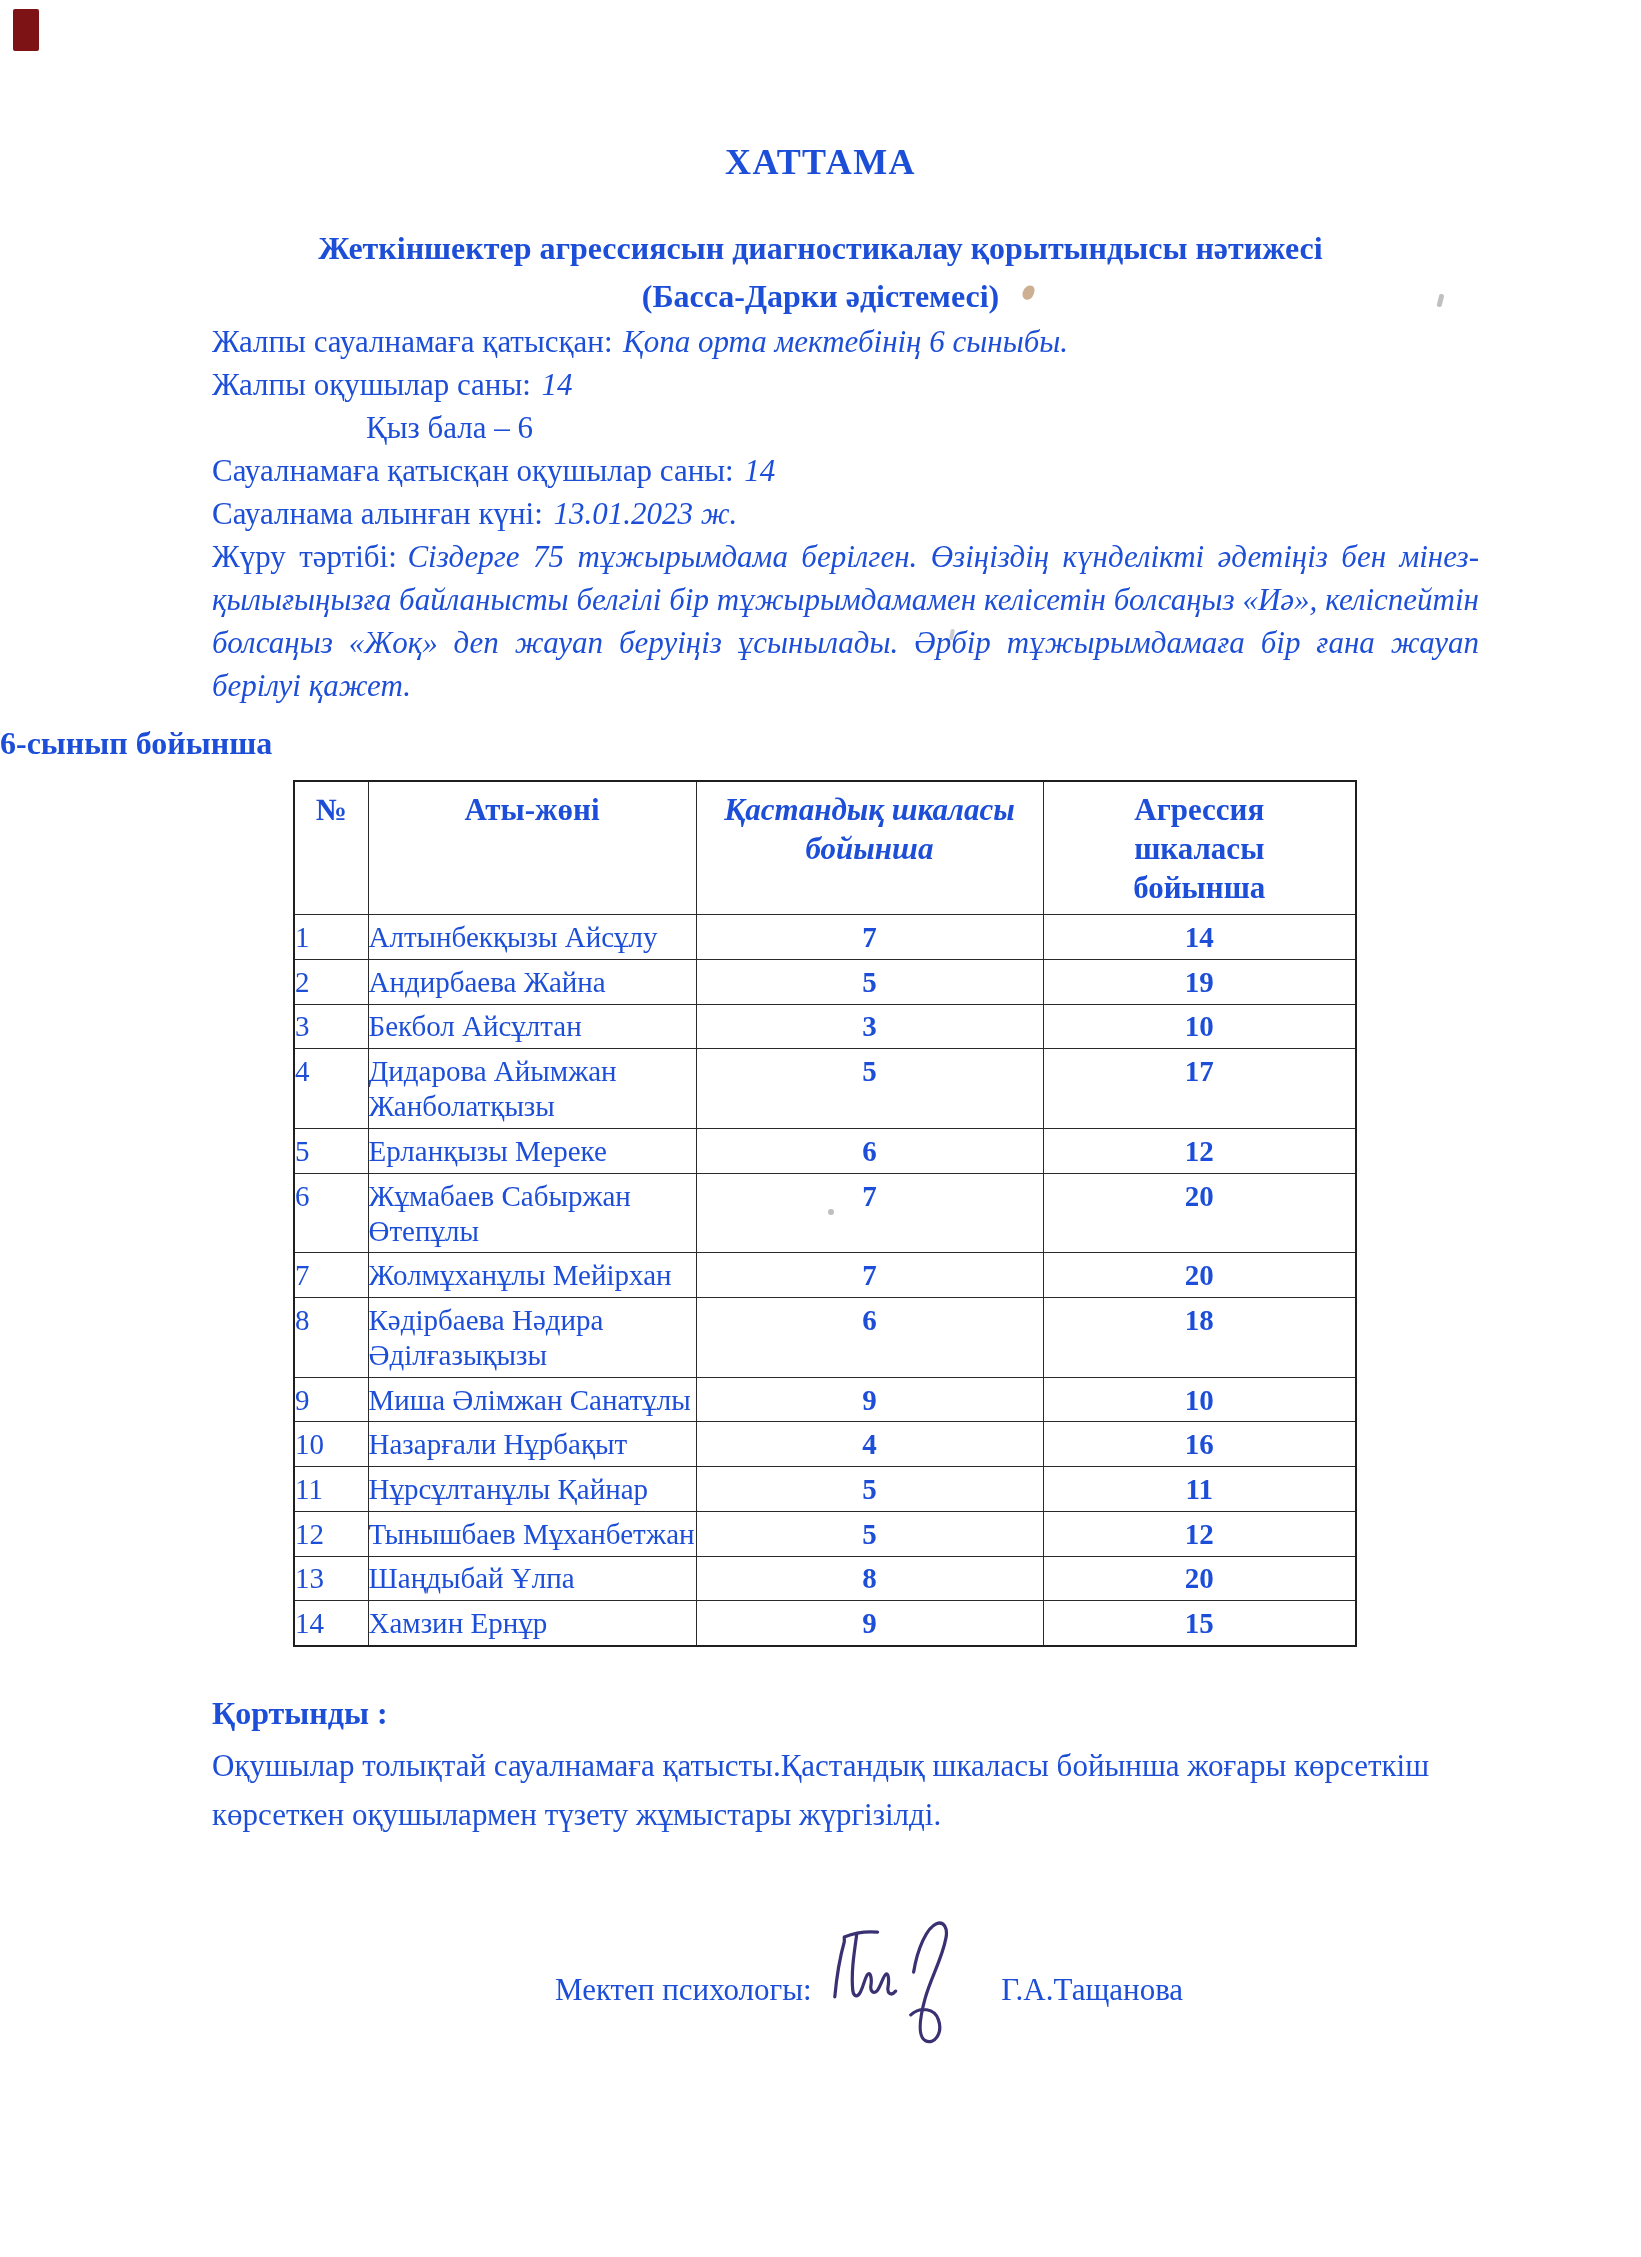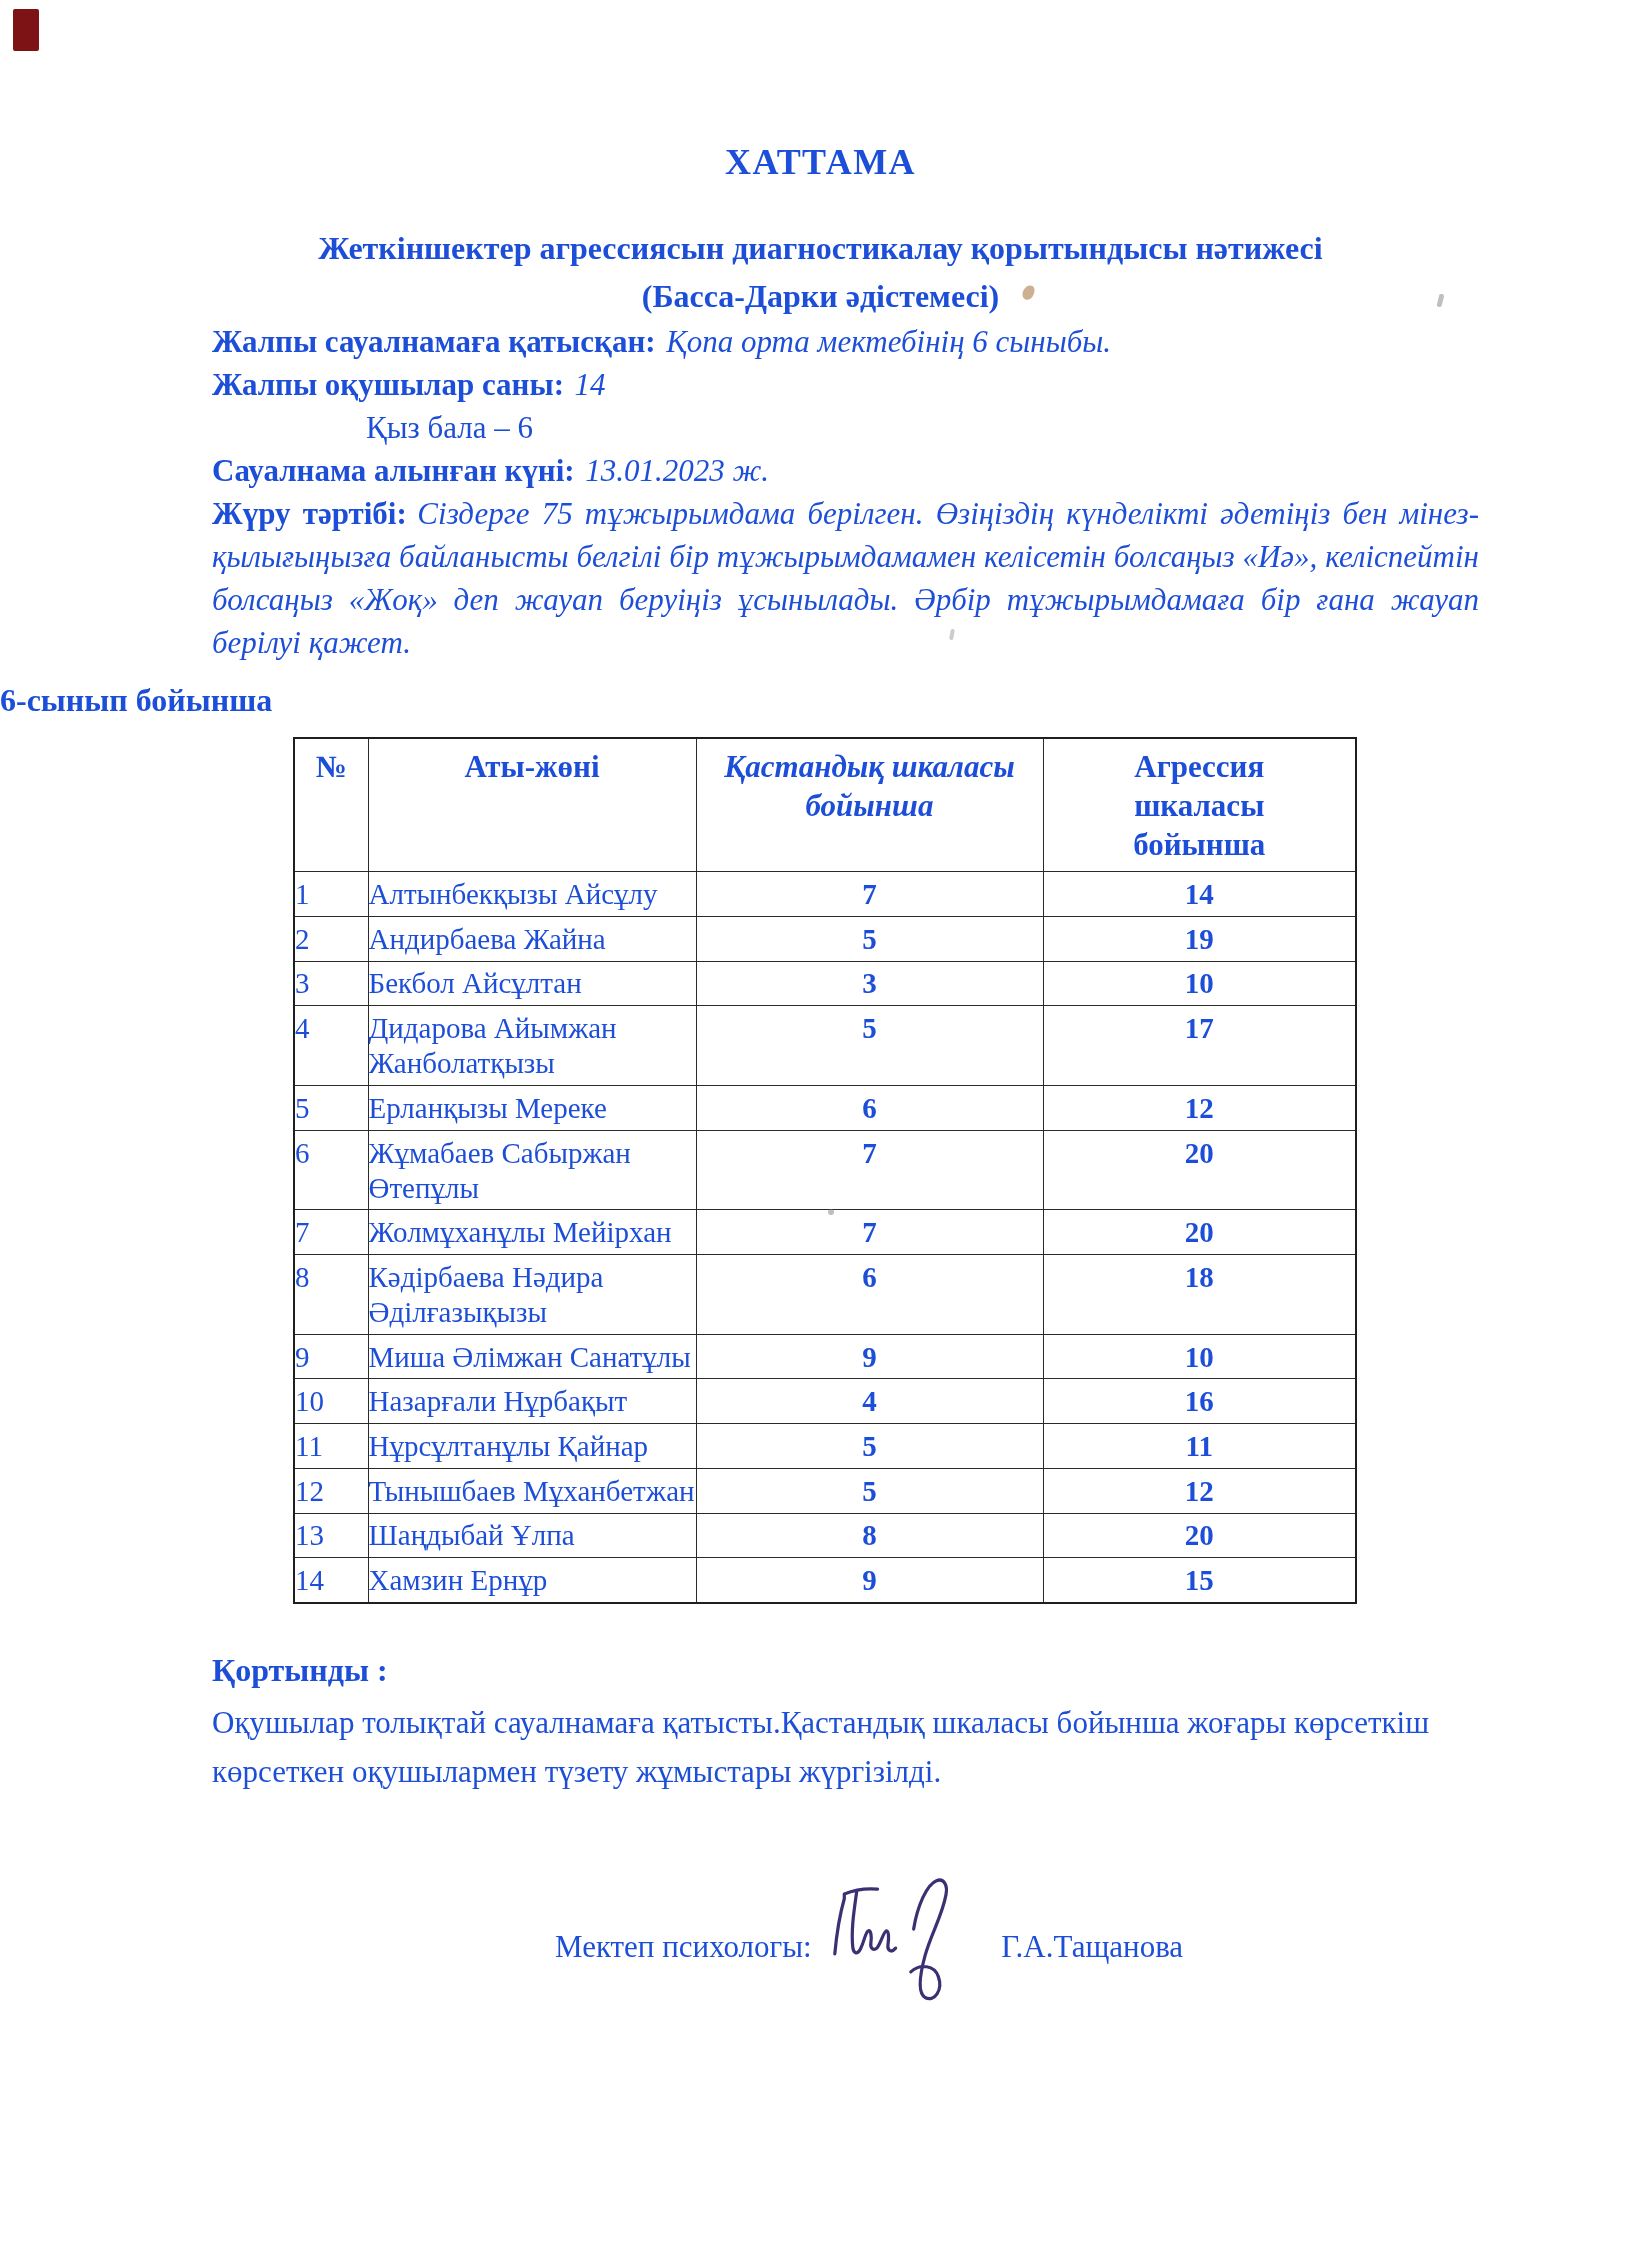--- a/index.html
+++ b/index.html
@@ -25,21 +25,21 @@
   .title{
     margin:0;padding-top:141px;
     text-align:center;font-size:36px;font-weight:700;letter-spacing:1.4px;
   }
   .subtitle{
     margin-top:41px;text-align:center;
     font-weight:700;font-size:32px;line-height:48px;
   }
   .content{margin:0 162px 0 212px;font-size:31px;}
   .info-line{line-height:43px;}
-  .lbl{font-weight:700;}
+  .lbl{font-weight:400;}
   .v{margin-left:10.6px;font-style:italic;}
   .indent{margin-left:154px;}
   .para{margin:0;text-align:justify;line-height:43px;}
 
   .table-title{
     text-align:left;font-weight:700;font-size:32px;margin-top:13.5px;line-height:44px;
   }
   table.results{
     border-collapse:collapse;table-layout:fixed;
     margin:15.4px 0 0 293px;width:1062px;
@@ -93,20 +93,23 @@
 
   <div class="content">
     <div class="info-line">
       <span class="lbl">Жалпы сауалнамаға қатысқан:</span><span class="v">Қопа орта мектебінің 6 сыныбы.</span>
     </div>
     <div class="info-line">
       <span class="lbl">Жалпы оқушылар саны:</span><span class="v">14</span>
     </div>
     <div class="info-line">
       <span class="indent">Қыз бала – 6</span>
+    </div>
+    <div class="info-line">
+      <span class="lbl">Сауалнамаға қатысқан оқушылар саны:</span><span class="v">14</span>
     </div>
     <div class="info-line">
       <span class="lbl">Сауалнама алынған күні:</span><span class="v">13.01.2023 ж.</span>
     </div>
     <p class="para">
       <span class="lbl">Жүру тәртібі:</span><span class="v">Сіздерге 75 тұжырымдама берілген. Өзіңіздің күнделікті әдетіңіз бен мінез-қылығыңызға байланысты белгілі бір тұжырымдамамен келісетін болсаңыз «Иә», келіспейтін болсаңыз «Жоқ» деп жауап беруіңіз ұсынылады. Әрбір тұжырымдамаға бір ғана жауап берілуі қажет.</span>
     </p>
   </div>
 
   <div class="table-title">6-сынып бойынша</div>

